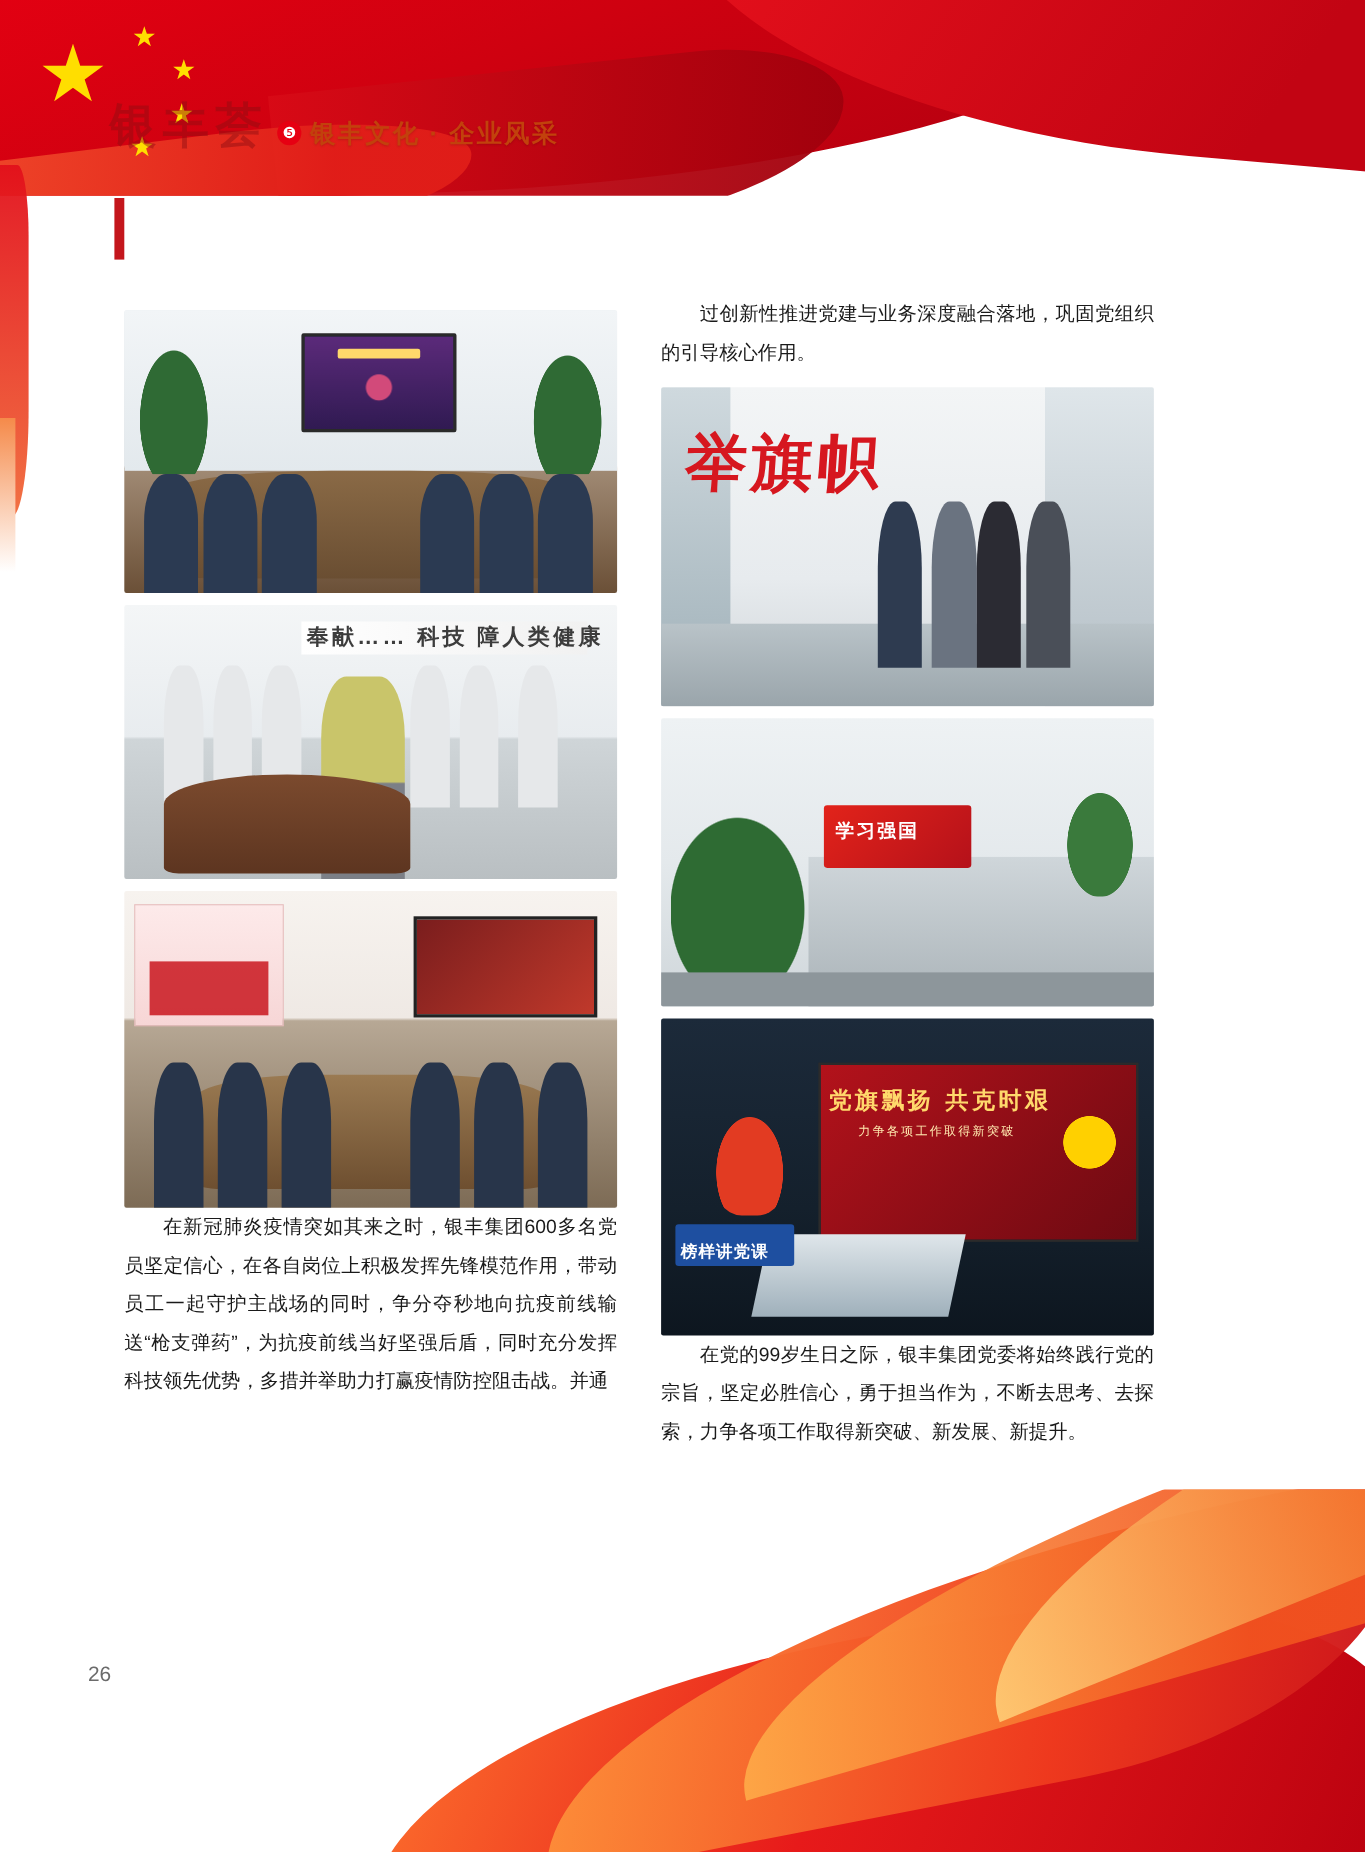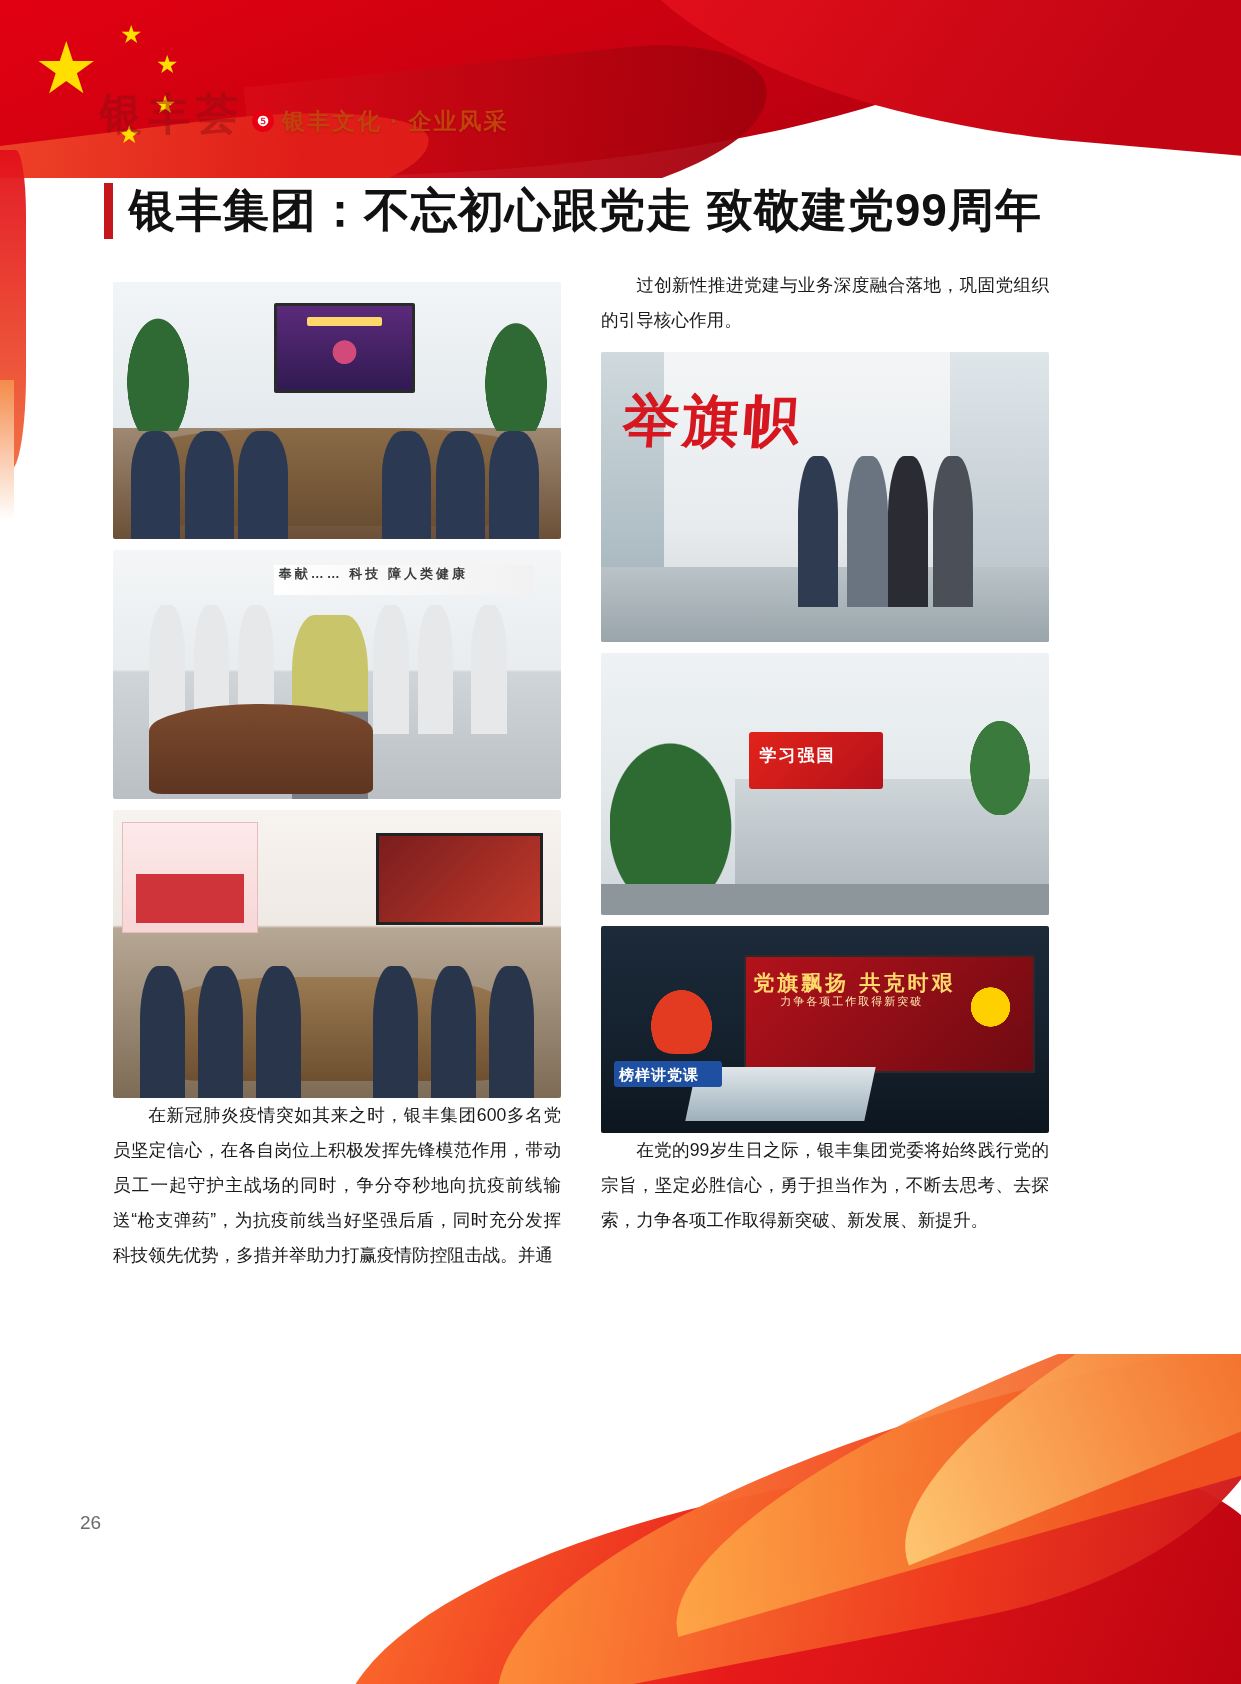--- a/index.html
+++ b/index.html
@@ -233,21 +233,21 @@
                 background-image: radial-gradient(circle at 50% 55%, #d24a7a 0 14%, transparent 15%), linear-gradient(180deg,#5b2a7a,#301a52); }
   .p1 .screen:after { content:""; position:absolute; left:22%; top:14%; width:56%; height:10%; background:#ffd86b; border-radius:2px; }
   .p1 .plantL { position:absolute; left:2%; top:10%; width:16%; height:48%; background:radial-gradient(ellipse at 50% 60%, #2f6a34 0 60%, transparent 61%); }
   .p1 .plantR { position:absolute; right:2%; top:12%; width:16%; height:46%; background:radial-gradient(ellipse at 50% 60%, #2f6a34 0 60%, transparent 61%); }
   .p1 .table { position:absolute; left:10%; top:57%; width:80%; height:38%; background:linear-gradient(180deg,#8a6a46,#6a4e32); border-radius:40% 40% 10% 10%/18% 18% 6% 6%; }
   .p1 .pp { position:absolute; bottom:0; width:11%; height:42%; background:#2b3a52; border-radius:40% 40% 0 0; }
 
   
   .p2 { height: 249px; background: linear-gradient(180deg,#f4f6f7 0%,#e8ecef 48%,#cfd5d8 49%,#b9bfc2 100%); }
   .p2 .banner { position:absolute; left:36%; top:6%; width:58%; height:12%; background:linear-gradient(90deg,#ffffff,#f1f1f1); color:#2b2b2b; }
-  .p2 .bannerTxt { position:absolute; left:37%; top:6%; font-size:13px; color:#3c3c3c; font-weight:700; letter-spacing:3px; }
+  .p2 .bannerTxt { position:absolute; left:37%; top:6%; font-size:20px; color:#3c3c3c; font-weight:700; letter-spacing:3px; }
   .p2 .tbl { position:absolute; left:8%; top:62%; width:50%; height:36%; background:linear-gradient(180deg,#7b4a2e,#5d3520); border-radius:50% 50% 6% 6%/30% 30% 6% 6%; }
   .p2 .man { position:absolute; left:40%; top:26%; width:17%; height:74%; background:linear-gradient(180deg,#c9c56a 0 52%, #7c7f86 53%); border-radius:30% 30% 0 0; }
   .p2 .ppl { position:absolute; top:22%; width:8%; height:52%; background:#e6e8ea; border-radius:40% 40% 0 0; }
 
   
   .p3 { height: 288px; background: linear-gradient(180deg,#f7f3ef 0%,#efe9e4 40%,#b7a895 41%,#7d6b55 100%); }
   .p3 .redwall { position:absolute; left:2%; top:4%; width:30%; height:38%; background:linear-gradient(180deg,#fdeaea,#f7d6d6); border:1px solid #e6bcbc; }
   .p3 .redwall:after { content:""; position:absolute; left:10%; bottom:8%; width:80%; height:45%; background:#c9161e; opacity:.85; }
   .p3 .scr { position:absolute; right:4%; top:8%; width:36%; height:30%; background:linear-gradient(135deg,#7a1d1d,#c0392b); border:3px solid #222; }
   .p3 .tbl { position:absolute; left:14%; top:58%; width:72%; height:36%; background:linear-gradient(180deg,#9a7a52,#6e4f30); border-radius:36% 36% 8% 8%/22% 22% 6% 6%; }
@@ -265,21 +265,21 @@
   
   .p5 { height: 262px; background: linear-gradient(180deg,#eef2f4 0%,#e4e9ec 50%,#cfd6da 100%); }
   .p5 .cab { position:absolute; left:30%; bottom:0; width:70%; height:52%; background:linear-gradient(180deg,#cfd6da,#aab3b8); }
   .p5 .sign { position:absolute; left:33%; top:30%; width:30%; height:22%; background:linear-gradient(135deg,#e2231a,#b5111a); border-radius:3px; }
   .p5 .sign:after { content:"学习强国"; position:absolute; left:8%; top:22%; color:#fff; font-size:17px; font-weight:700; letter-spacing:2px; font-family:"DejaVu Serif", serif; }
   .p5 .plant { position:absolute; left:2%; top:28%; width:30%; height:70%; background:radial-gradient(ellipse at 45% 55%, #2e6b33 0 58%, transparent 59%); }
   .p5 .plant2 { position:absolute; right:3%; top:22%; width:16%; height:40%; background:radial-gradient(ellipse at 50% 55%, #3a7a3c 0 58%, transparent 59%); }
   .p5 .floor { position:absolute; left:0; bottom:0; width:100%; height:12%; background:#8d969b; }
 
   
-  .p6 { height: 207px; background: linear-gradient(180deg,#1c2a3a 0%,#14202c 60%,#0d161f 100%); }
+  .p6 { height: 288px; background: linear-gradient(180deg,#1c2a3a 0%,#14202c 60%,#0d161f 100%); }
   .p6 .bigscr { position:absolute; left:32%; top:14%; width:64%; height:55%; background:linear-gradient(135deg,#b3121b,#6e0a12); border:2px solid #2b2b2b; }
   .p6 .bigscrTxt { position:absolute; left:34%; top:21%; color:#ffd86b; font-size:21px; font-weight:700; letter-spacing:3px; font-family:"DejaVu Serif", serif; white-space:nowrap; }
   .p6 .bigscrSub { position:absolute; left:40%; top:33%; color:#ffeab0; font-size:11px; letter-spacing:2px; white-space:nowrap; }
   .p6 .flame { position:absolute; left:10%; top:28%; width:16%; height:34%; background:radial-gradient(ellipse at 50% 60%, #e23b22 0 60%, transparent 61%); border-radius:50% 50% 40% 40%; }
   .p6 .desk { position:absolute; left:20%; bottom:6%; width:40%; height:26%; background:linear-gradient(180deg,#dfe6ea,#9fb0bb); transform: skewX(-12deg); }
   .p6 .logo { position:absolute; left:3%; bottom:22%; width:24%; height:13%; background:#1e4fa0; border-radius:3px; }
   .p6 .logoTxt { position:absolute; left:4%; bottom:23%; color:#fff; font-size:15px; font-weight:700; letter-spacing:1px; }
   .p6 .hammer { position:absolute; right:6%; top:24%; width:14%; height:30%; background:radial-gradient(circle at 50% 50%, #ffd000 0 44%, transparent 45%); }
 
   
@@ -310,21 +310,20 @@
 
 <div class="masthead-logo">银丰荟</div>
 <div class="masthead-bullet">❺</div>
 <div class="masthead-text">银丰文化 ·  企业风采</div>
 
 <div class="left-edge"></div>
 <div class="left-edge-2"></div>
 
 <div class="title-wrap">
   <div class="title-bar"></div>
-  <div class="title-text">银丰集团：不忘初心跟党走  致敬建党99周年</div>
 </div>
 
 <div class="col col-left">
 
 
   <div class="photo p1 ph-after-text">
     <div class="wall"></div>
     <div class="plantL"></div>
     <div class="plantR"></div>
     <div class="screen"></div>

